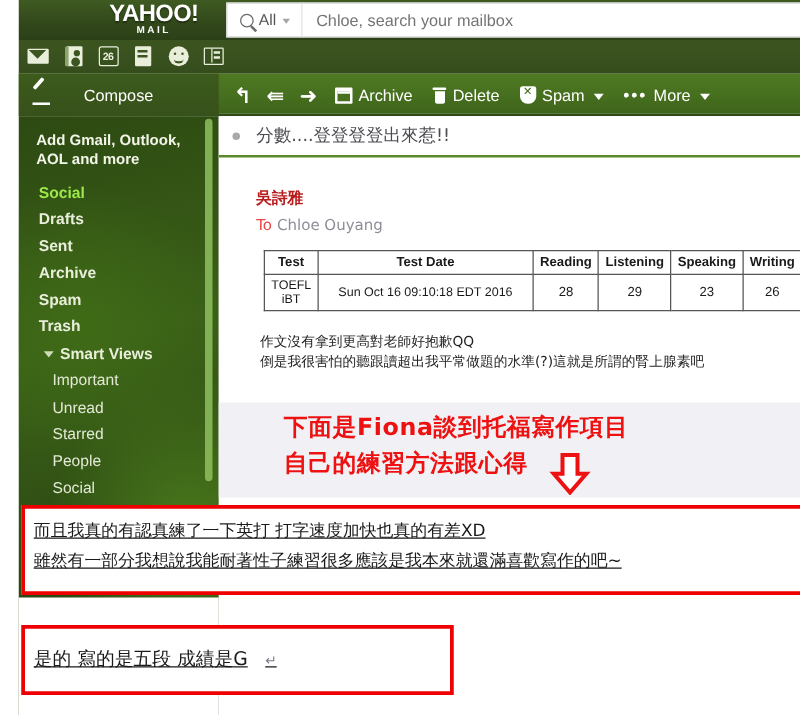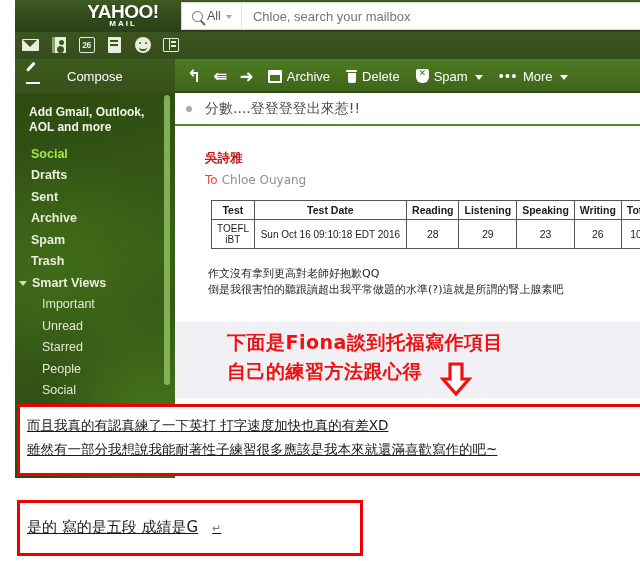--- a/index.html
+++ b/index.html
@@ -221,21 +221,21 @@
     color: #f2f5e8; font-size: 12px; font-weight: bold; line-height: 15px;
     cursor: pointer;
   }
   .sb-list { position: absolute; left: 0; top: 50px; width: 160px; }
   .sb-item {
     height: 21.5px; display: flex; align-items: center;
     padding-left: 16px; color: #e9eedb; font-size: 12.5px;
     font-weight: bold; cursor: pointer;
   }
   .sb-item.active { color: #9ee84a; }
-  .sb-item.group { padding-left: 4px; gap: 5px; }
+  .sb-item.group { padding-left: 20px; gap: 5px; }
   .sb-item.sub { padding-left: 27px; font-weight: normal; color: #e2e9d4; }
   .grp-caret {
     width: 0; height: 0; border-left: 4px solid transparent;
     border-right: 4px solid transparent; border-top: 5px solid #cfdcb8;
     display: inline-block; margin-top: 2px;
   }
   .sb-scroll {
     position: absolute; right: 5px; top: 2px; width: 6px; height: 290px;
     background: #8fc05e; border-radius: 3px; opacity: 0.85; cursor: pointer;
   }
@@ -274,21 +274,21 @@
     position: absolute; left: 30px; top: 106px;
     border-collapse: collapse;
     font-family: "Liberation Sans", sans-serif;
   }
   .score-table th, .score-table td {
     border: 1px solid #555555; text-align: center;
     font-size: 10.5px; color: #1a1a1a; padding: 3px 5px;
   }
   .score-table th { font-weight: bold; }
   .score-table td.testname { font-size: 10px; line-height: 11px; width: 40px; }
-  .score-table td.testdate { font-size: 10px; white-space: nowrap; padding: 0 6px; }
+  .score-table td.testdate { font-size: 10px; white-space: nowrap; padding: 0 16px; }
   .edge-glyph {
     position: absolute; font-size: 9px;
     font-family: "DejaVu Sans", sans-serif;
   }
   .edge-e { left: 626px; top: 198px; color: #2a2a2a; }
   .edge-f { left: 626px; top: 232px; color: #8a4fd0; font-weight: bold; }
 
   
   .body-text {
     position: absolute; left: 193px; top: 266px; width: 430px;

